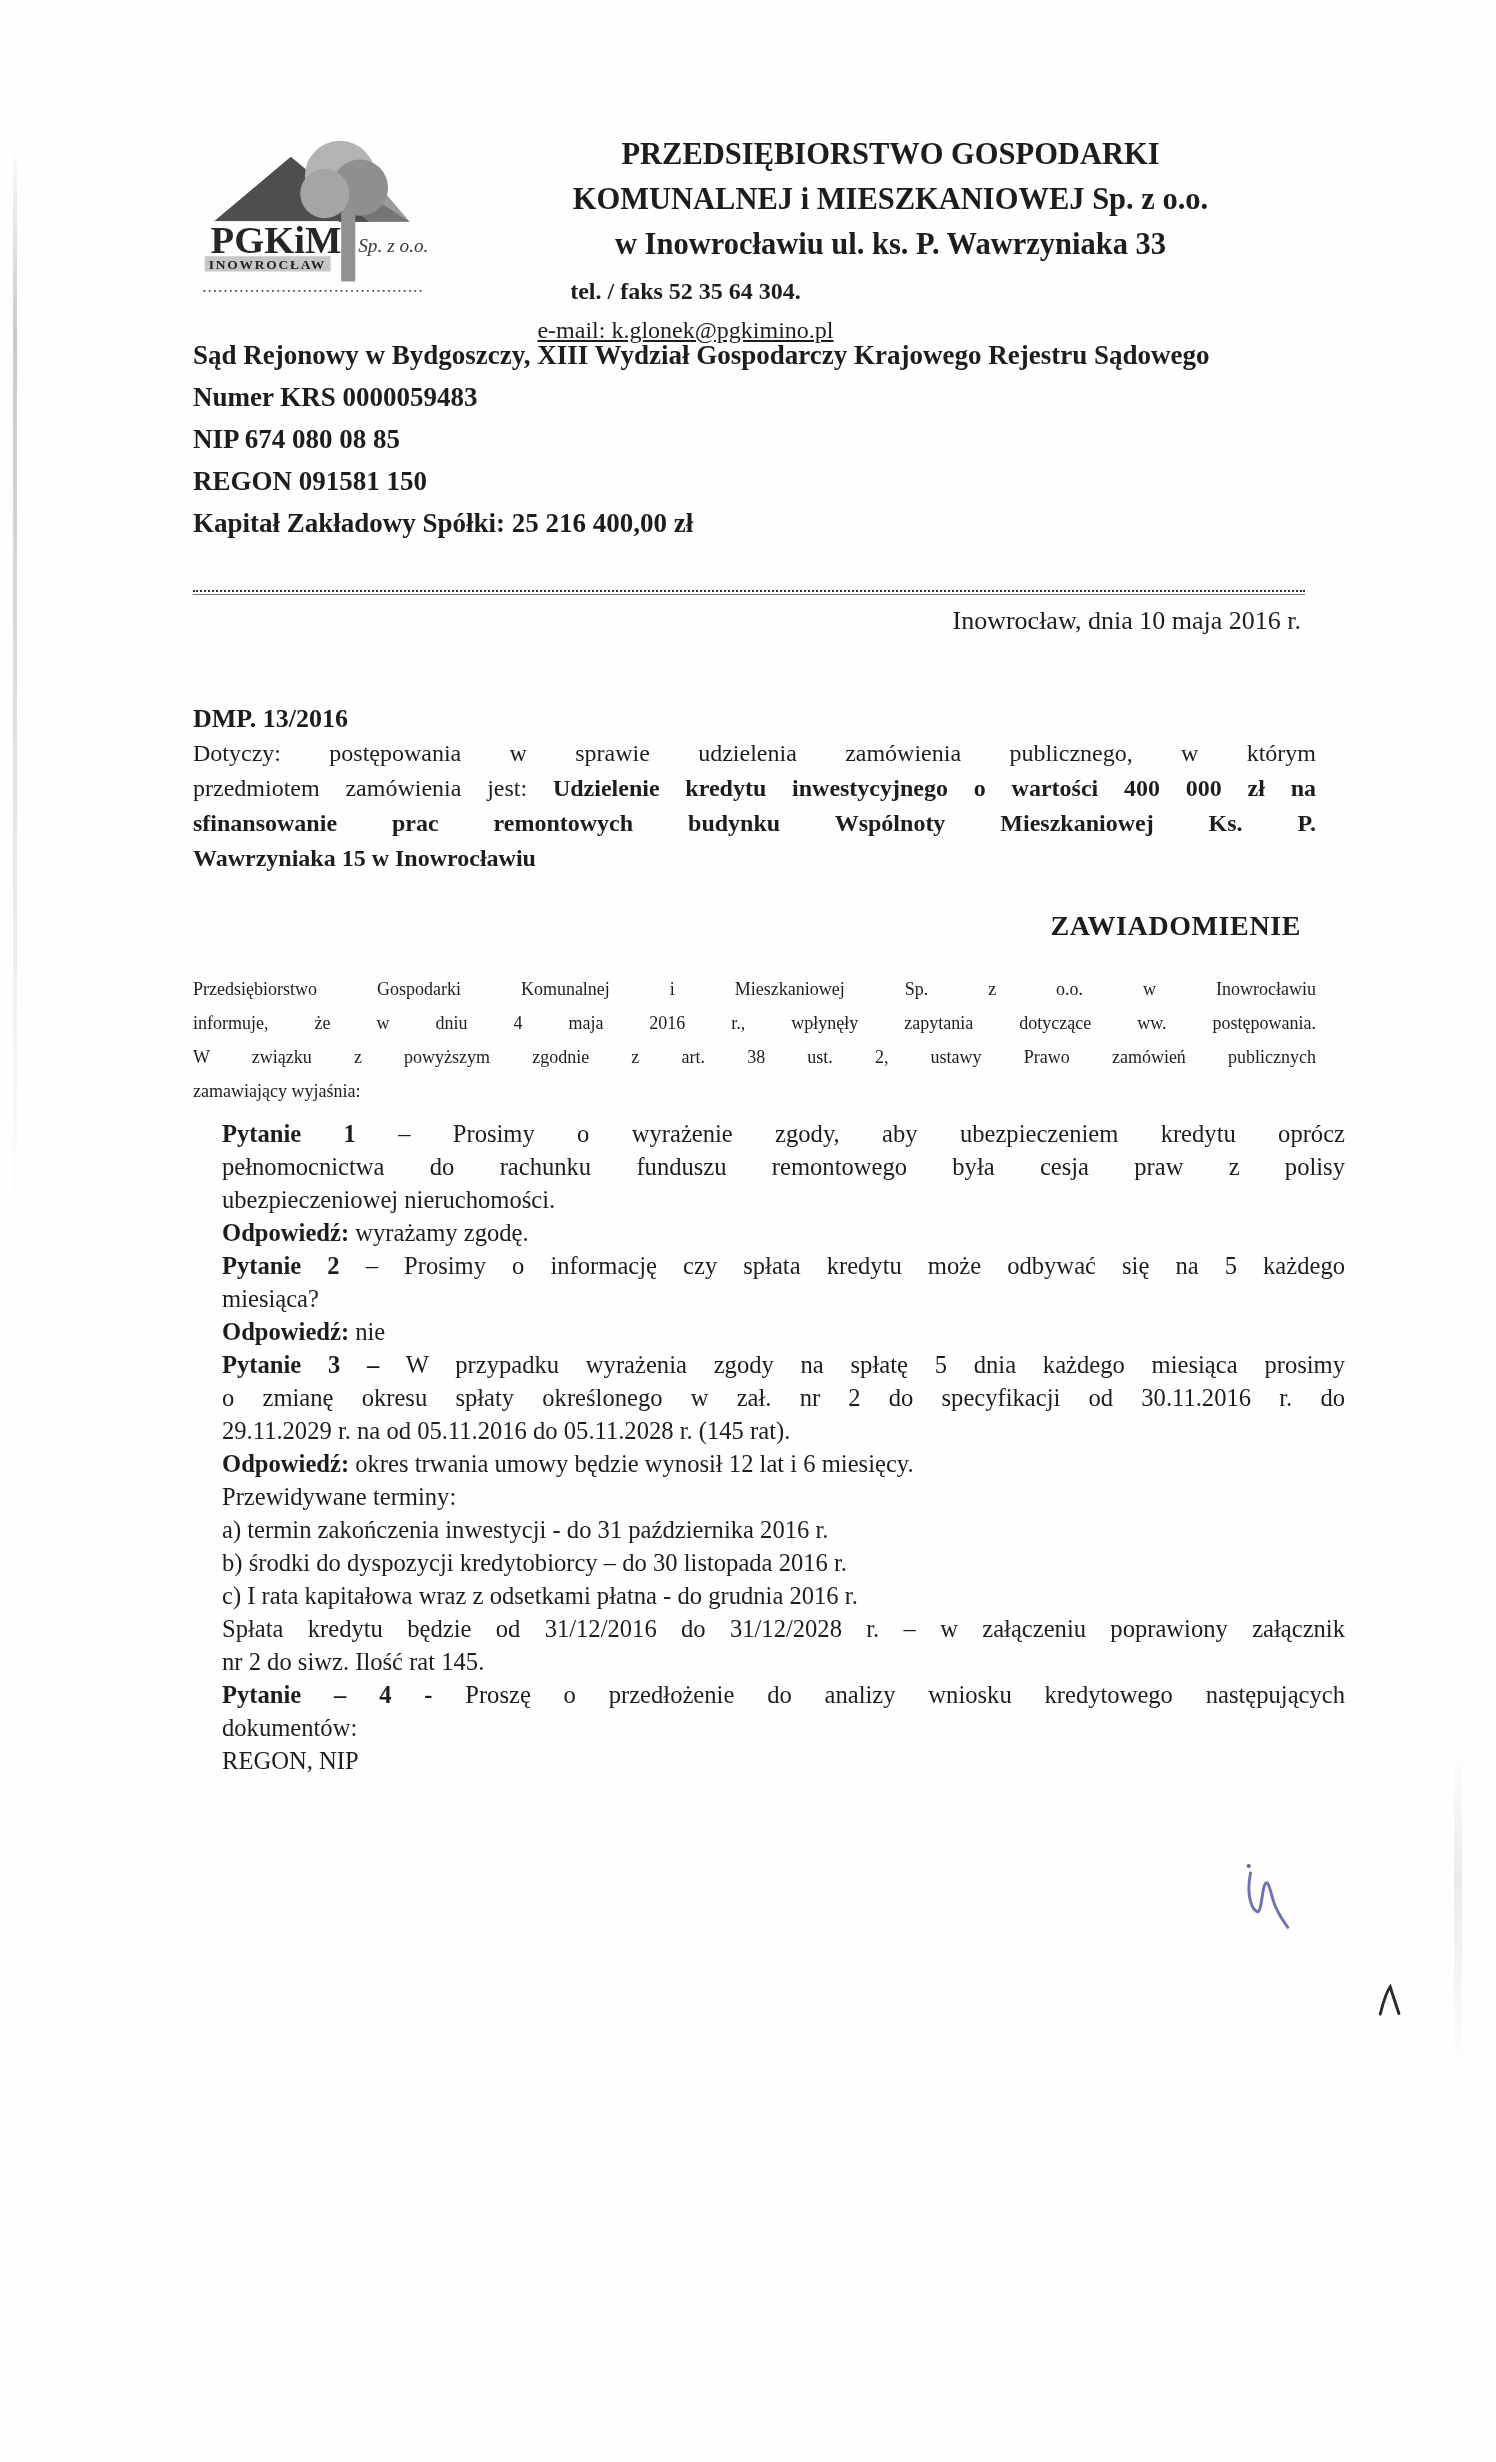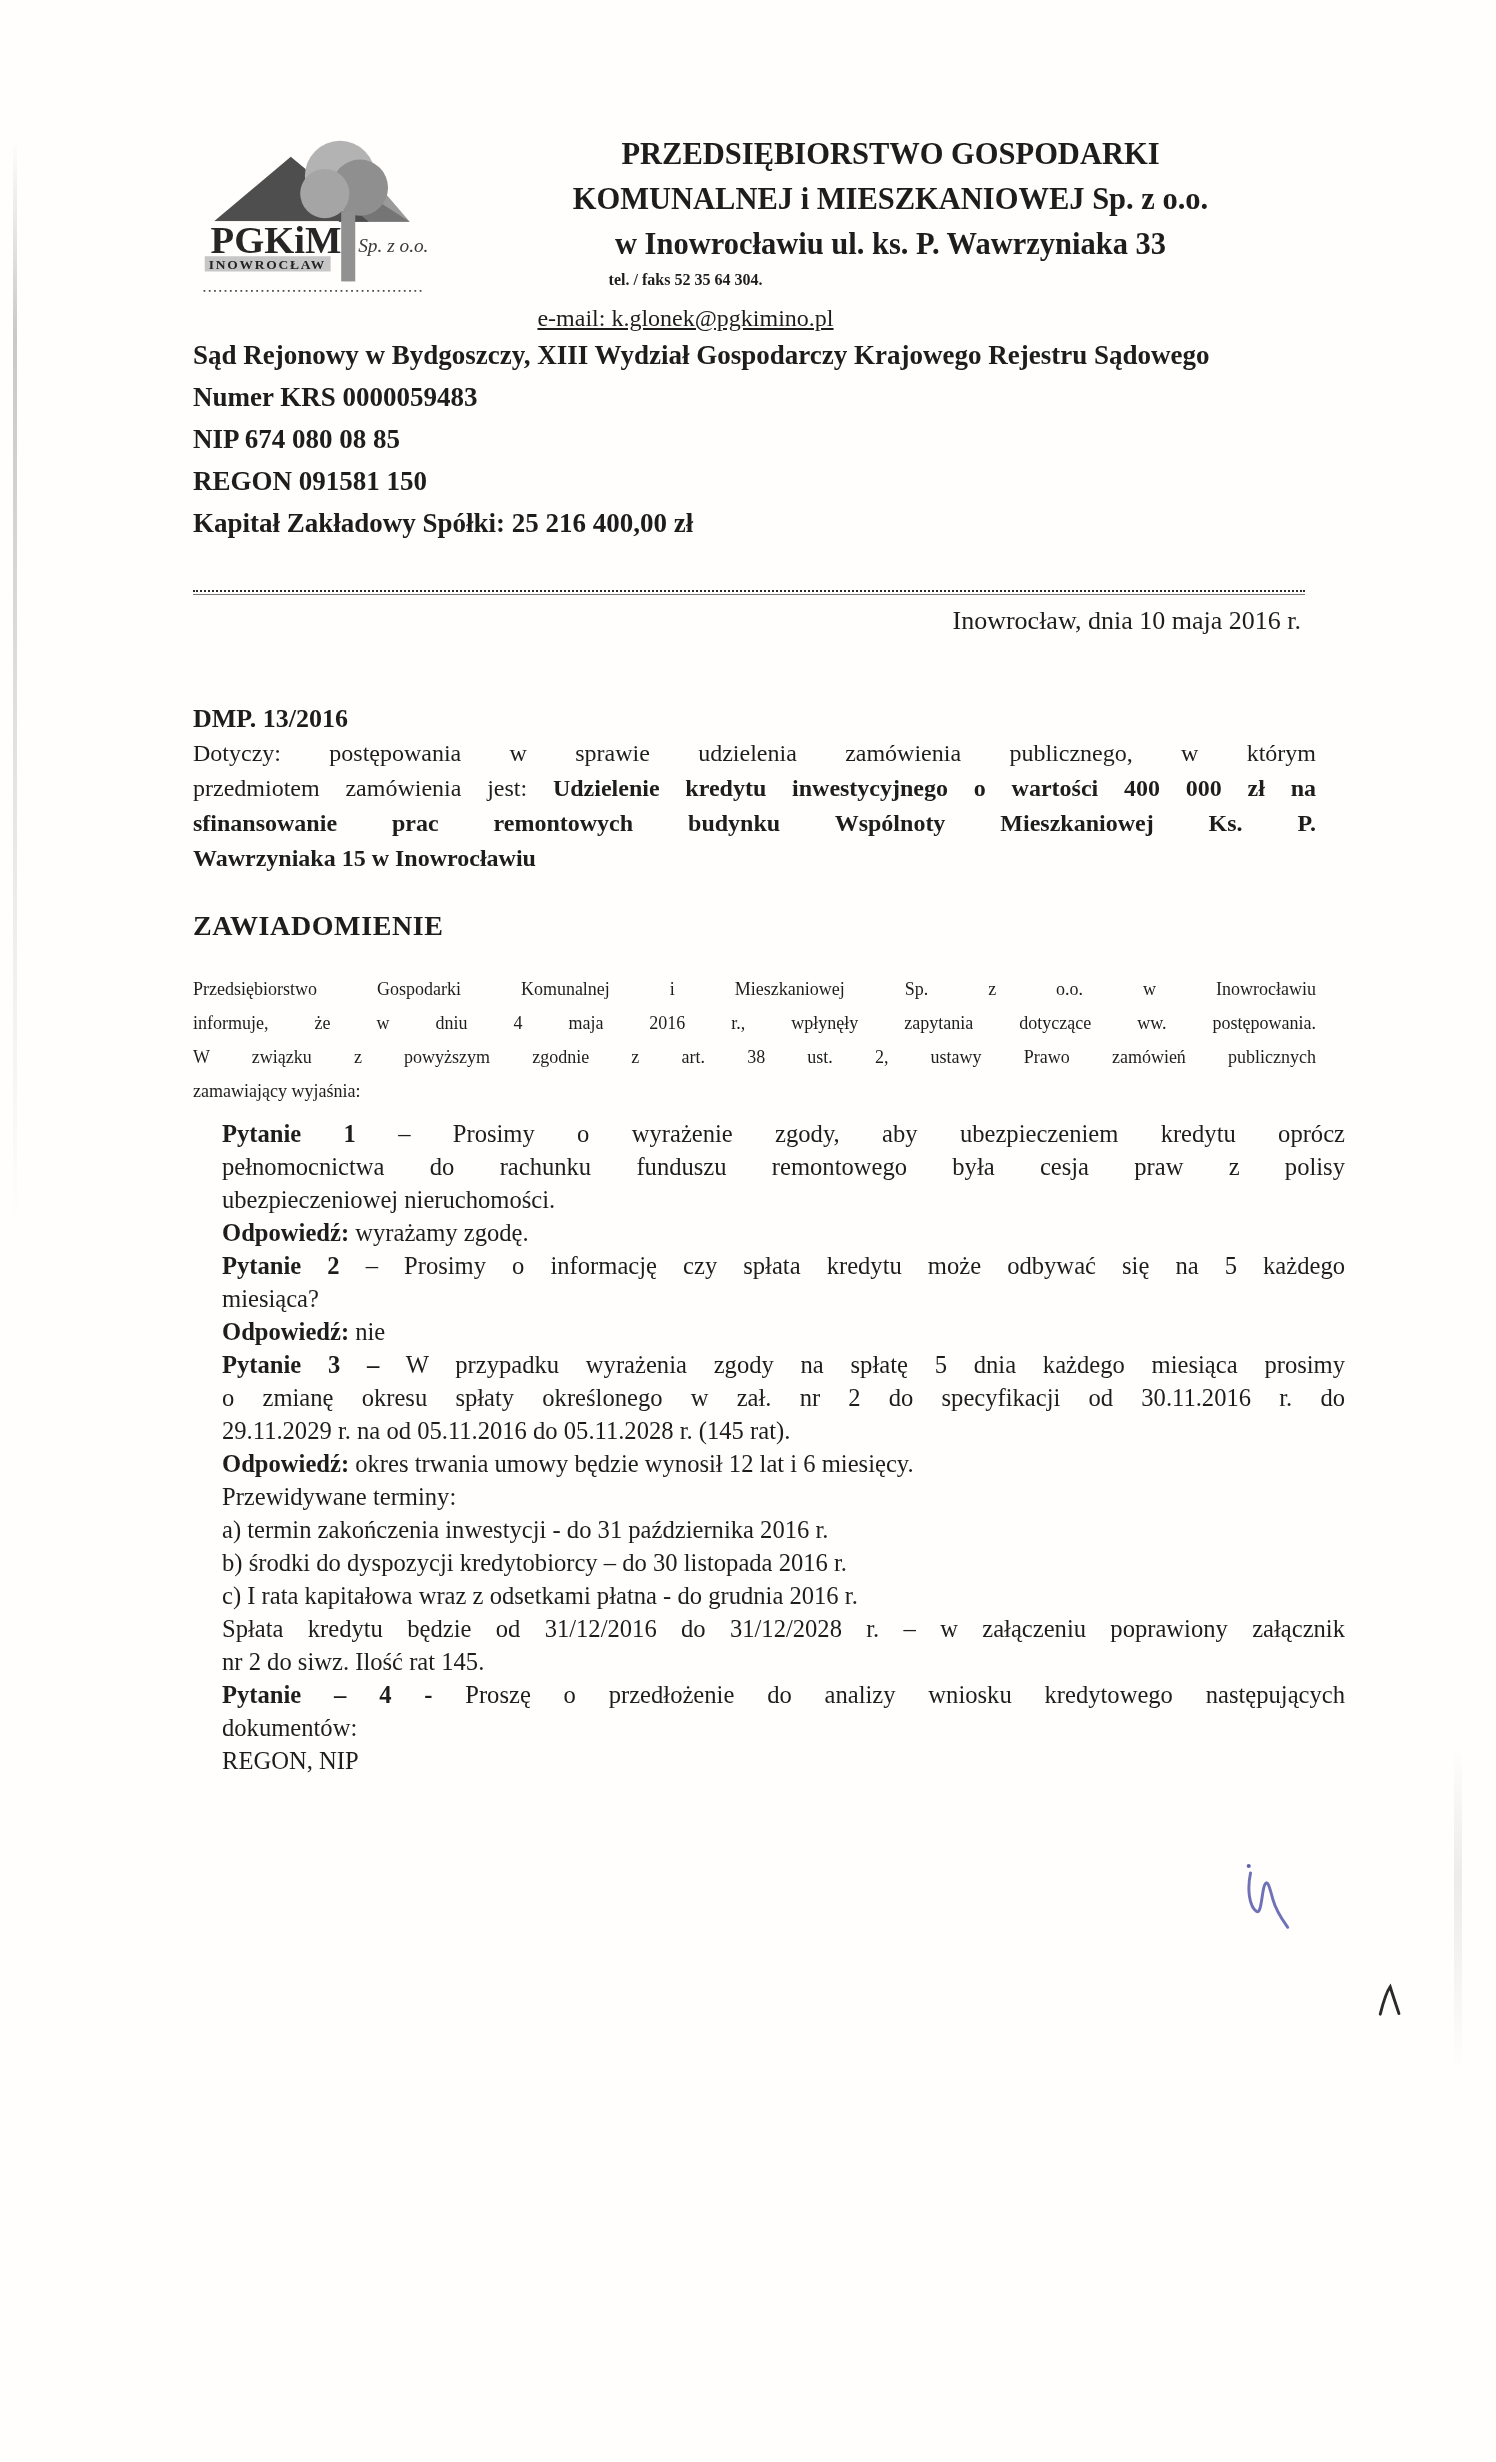--- a/index.html
+++ b/index.html
@@ -28,41 +28,41 @@
     background:linear-gradient(to bottom,
       rgba(150,150,150,0) 0%,
       rgba(150,150,150,0.18) 40%,
       rgba(150,150,150,0) 100%);
   }
 
   
   .company{position:absolute;left:492px;top:132px;width:797px;text-align:center;}
   .company .hline{height:45px;line-height:45px;font-size:30.5px;font-weight:bold;white-space:nowrap;}
   .contact{position:absolute;left:498px;top:260px;width:375px;text-align:center;}
-  .contact .phone{height:39px;line-height:39px;font-size:16px;font-weight:bold;white-space:nowrap;}
+  .contact .phone{height:39px;line-height:39px;font-size:24px;font-weight:bold;white-space:nowrap;margin-top:12px;}
   .contact .email{height:39px;line-height:39px;font-size:24px;text-decoration:underline;white-space:nowrap;}
 
   
   .registry{position:absolute;left:193px;top:334px;width:1132px;}
   .registry .rline{height:42px;line-height:42px;font-size:27px;font-weight:bold;white-space:nowrap;}
 
   
   .sep{position:absolute;left:193px;top:590px;width:1112px;}
   .sep-dots{height:0;border-top:2.9px dotted #2d2d2d;}
   .sep-solid{margin-top:2.3px;height:0;border-top:1.2px solid #7a7a7a;}
   .dateline{position:absolute;left:193px;top:604px;width:1108px;height:34px;line-height:34px;
             text-align:right;font-size:26px;}
 
   
   .case-ref{position:absolute;left:193px;top:702px;width:1123px;height:34px;line-height:34px;
             font-size:26px;font-weight:bold;}
   .subject{position:absolute;left:193px;top:736px;width:1123px;font-size:24px;}
   .subject .ln{height:35px;line-height:35px;overflow:hidden;}
   .notice-title{position:absolute;left:193px;top:908px;width:1108px;height:35px;line-height:35px;
-            text-align:left;font-size:28px;font-weight:bold;letter-spacing:0.6px;}
+            text-align:right;font-size:28px;font-weight:bold;letter-spacing:0.6px;}
   .notice{position:absolute;left:193px;top:972px;width:1123px;font-size:18px;font-family:Liberation Serif, serif;}
   .notice .ln{height:34px;line-height:34px;overflow:hidden;}
   .qa{position:absolute;left:193px;top:1117px;width:1123px;font-size:24.6px;margin-left:29px;}
   .qa .ln{height:33px;line-height:33px;overflow:hidden;}
 
   
   .jl{text-align:justify;}
   .jl::after{content:"";display:inline-block;width:100%;height:0;vertical-align:top;}
 
   

